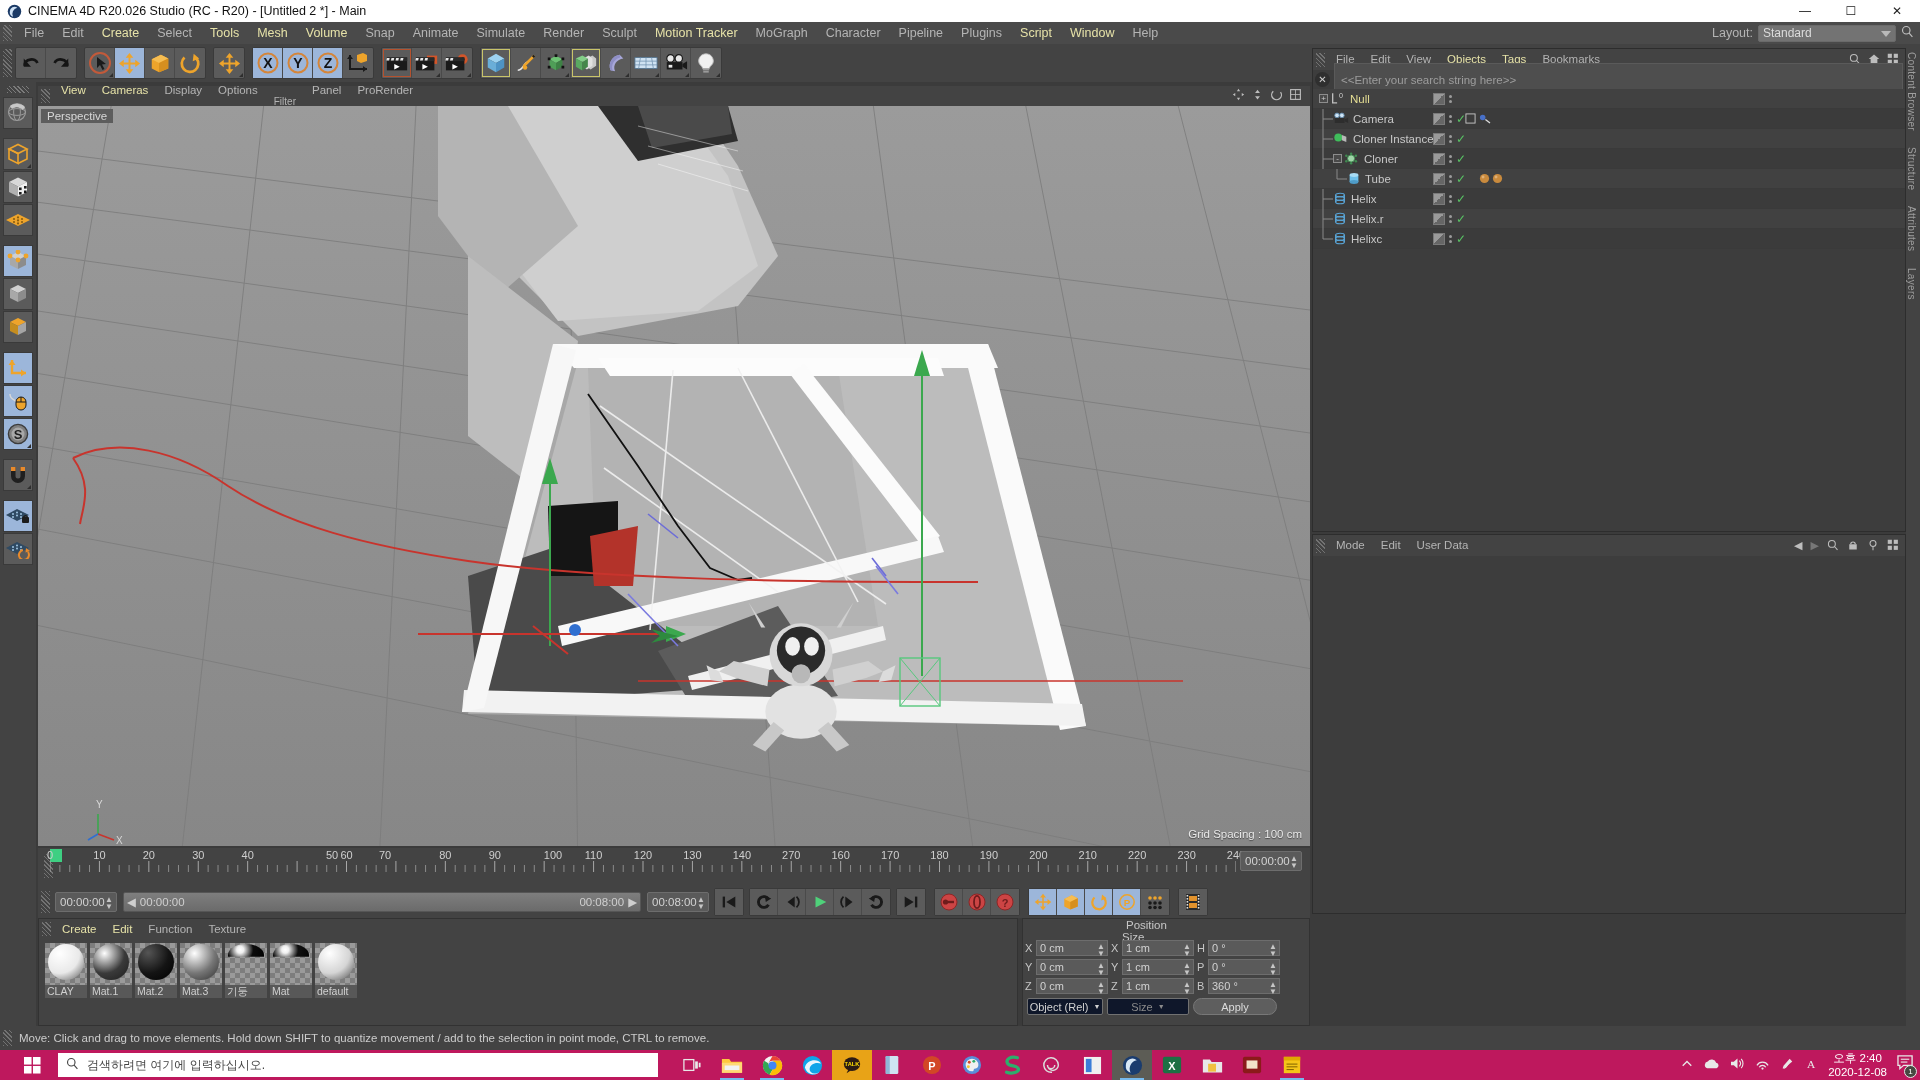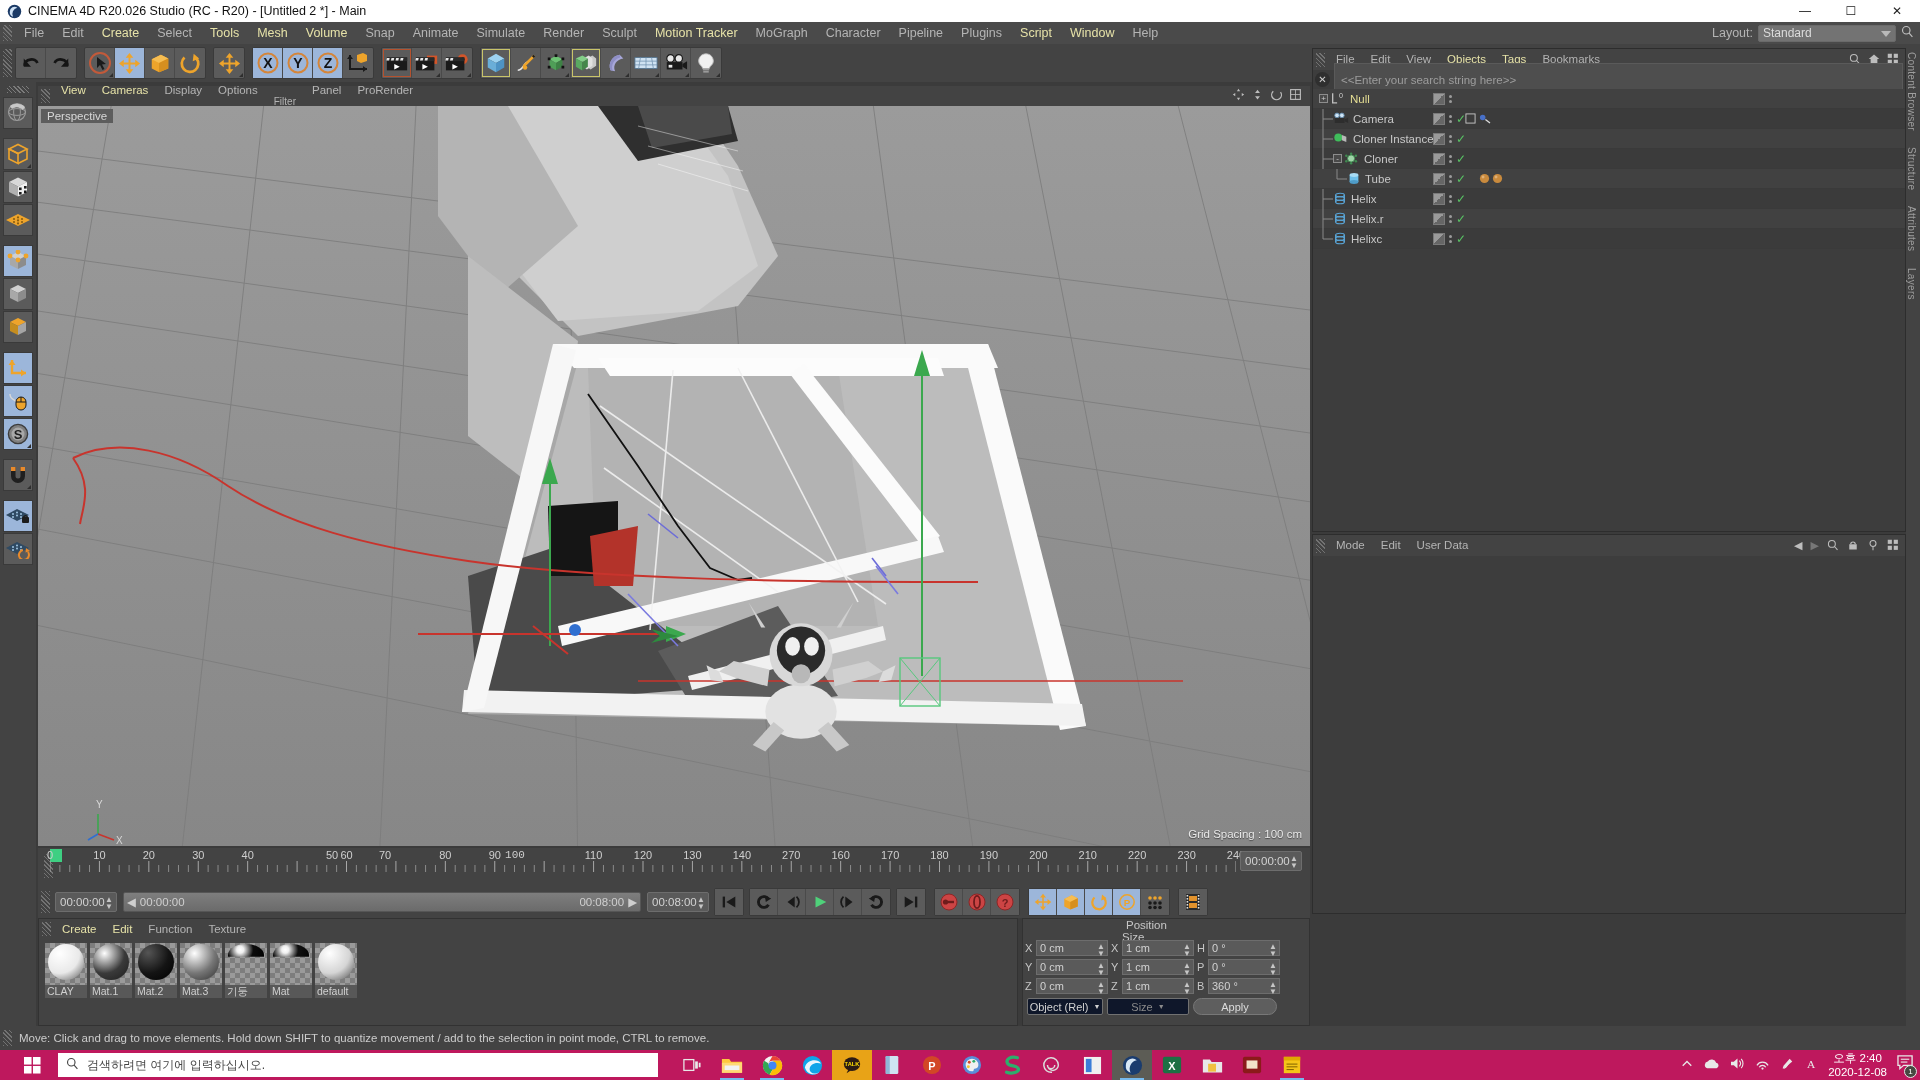--- a/index.html
+++ b/index.html
@@ -769,21 +769,21 @@
     <div class="tick-lbl" style="left: 0px;">0</div>
     <div class="tick-lbl" style="left: 49.4167px;">10</div>
     <div class="tick-lbl" style="left: 98.8333px;">20</div>
     <div class="tick-lbl" style="left: 148.25px;">30</div>
     <div class="tick-lbl" style="left: 197.667px;">40</div>
     <div class="tick-lbl" style="left: 236px; margin-left: 46px;">50</div>
     <div class="tick-lbl" style="left: 296.5px;">60</div>
     <div class="tick-lbl" style="left: 335px;">70</div>
     <div class="tick-lbl" style="left: 395.333px;">80</div>
     <div class="tick-lbl" style="left: 444.75px;">90</div>
-    <div class="tick-lbl" style="left: 465px; font-family: Liberation Mono, monospace;">100</div>
+    <div class="tick-lbl" style="left: 503px;">100</div>
     <div class="tick-lbl" style="left: 543.583px;">110</div>
     <div class="tick-lbl" style="left: 593px;">120</div>
     <div class="tick-lbl" style="left: 642.417px;">130</div>
     <div class="tick-lbl" style="left: 691.833px;">140</div>
     <div class="tick-lbl" style="left: 741.25px;">270</div>
     <div class="tick-lbl" style="left: 790.667px;">160</div>
     <div class="tick-lbl" style="left: 840.083px;">170</div>
     <div class="tick-lbl" style="left: 889.5px;">180</div>
     <div class="tick-lbl" style="left: 938.917px;">190</div>
     <div class="tick-lbl" style="left: 988.333px;">200</div>

